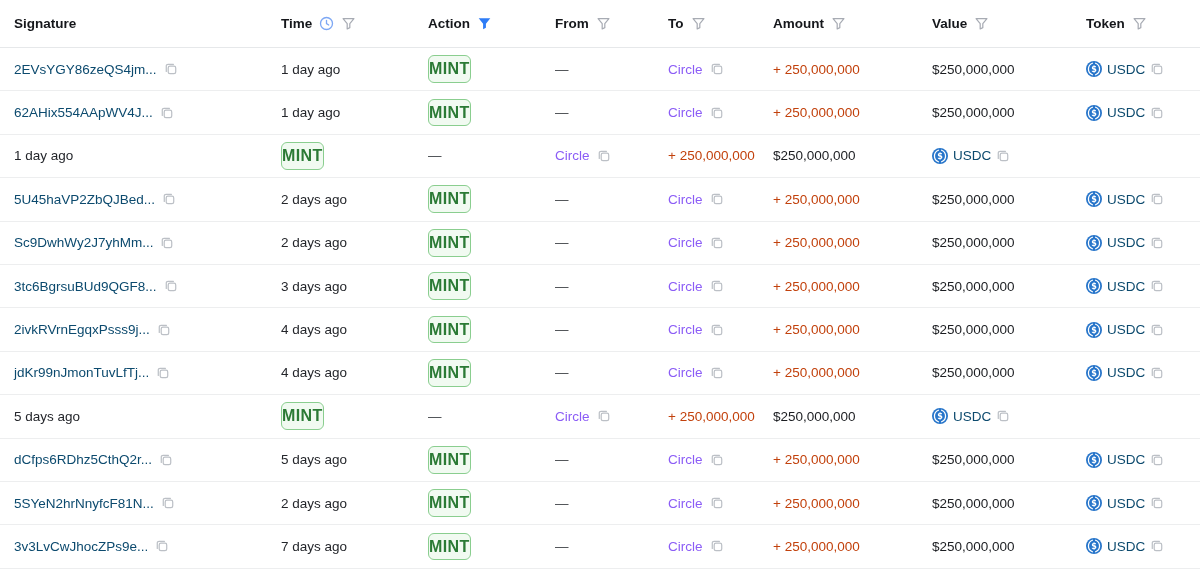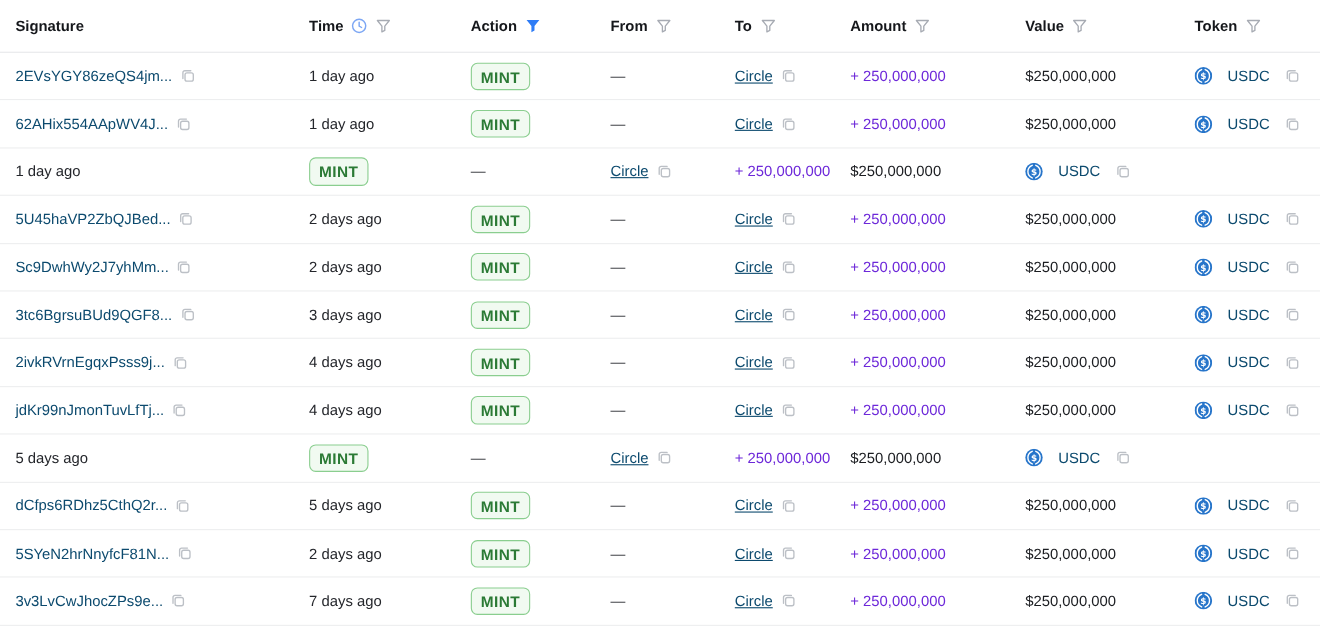--- a/index.html
+++ b/index.html
@@ -18,33 +18,33 @@
   }
   .hrow { height: 48px; border-bottom: 1px solid #e6e8ea; }
   .row  { height: 43.4px; border-bottom: 1px solid #edeeef; }
   .th {
     font-weight: bold; font-size: 13.5px; color: #15171b;
     display: flex; align-items: center; gap: 7px;
   }
   .cell { font-size: 13.5px; display: flex; align-items: center; gap: 7px; }
   .link { color: #0c4a6e; text-decoration: none; cursor: pointer; }
   .dash { color: #3c3f44; letter-spacing: -1px; }
-  .green { color: #6d28d9; }
+  .green { color: #c2410c; }
   .value-text { color: #1b1d21; }
-  .to-text { color: #0c4a6e; text-decoration: underline; }
+  .to-text { color: #8b5cf6; }
   .time-text { color: #24262b; }
   .badge {
-    display: inline-block; padding: 3px 8px 2px;
-    font-size: 14px; font-weight: bold; letter-spacing: .4px;
+    display: inline-block; padding: 3px 0 2px;
+    font-size: 16px; font-weight: bold; letter-spacing: .4px;
     color: #2b7a35; background: #f1faf1; border: 1px solid #8ace8f;
     border-radius: 6px; line-height: 1.3;
   }
   .icon { display: inline-flex; align-items: center; }
   .copy { cursor: pointer; display: inline-flex; }
-  .usdc-wrap { display: inline-flex; align-items: center; gap: 14px; }
+  .usdc-wrap { display: inline-flex; align-items: center; gap: 5px; }
 </style>
 </head>
 <body>
 
 <svg width="0" height="0" style="position:absolute">
   <defs>
     <g id="i-funnel-outline">
       <path d="M2.2 2.8 h11.6 l-4.4 5.4 v4.2 l-2.8 1.4 v-5.6 z" fill="none" stroke="#a7abb3" stroke-width="1.3" stroke-linejoin="round"></path>
     </g>
     <g id="i-funnel-solid">

